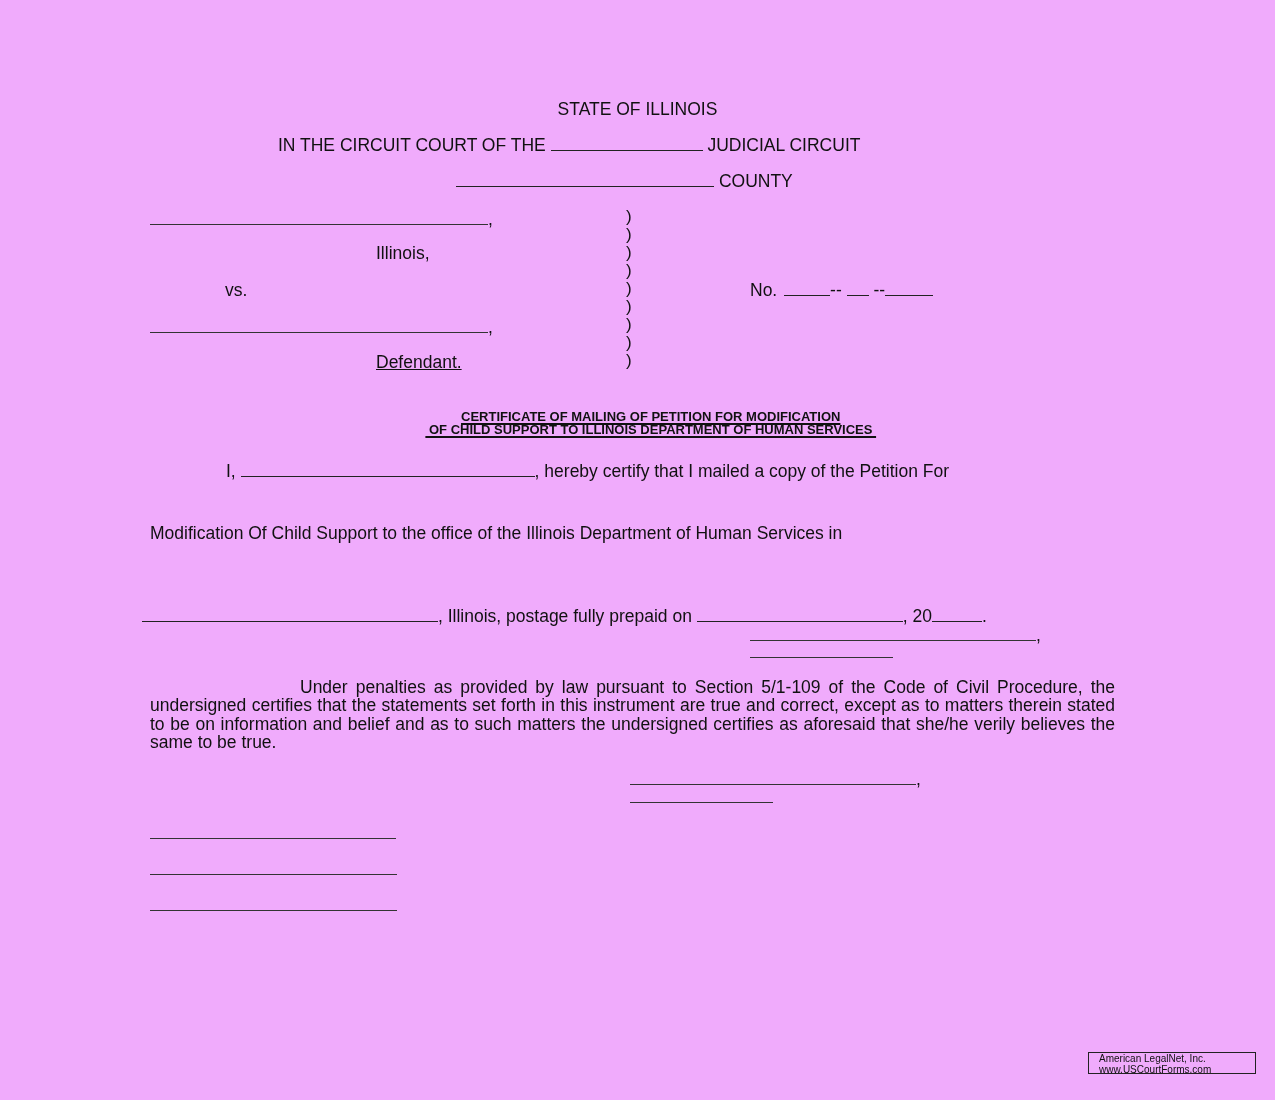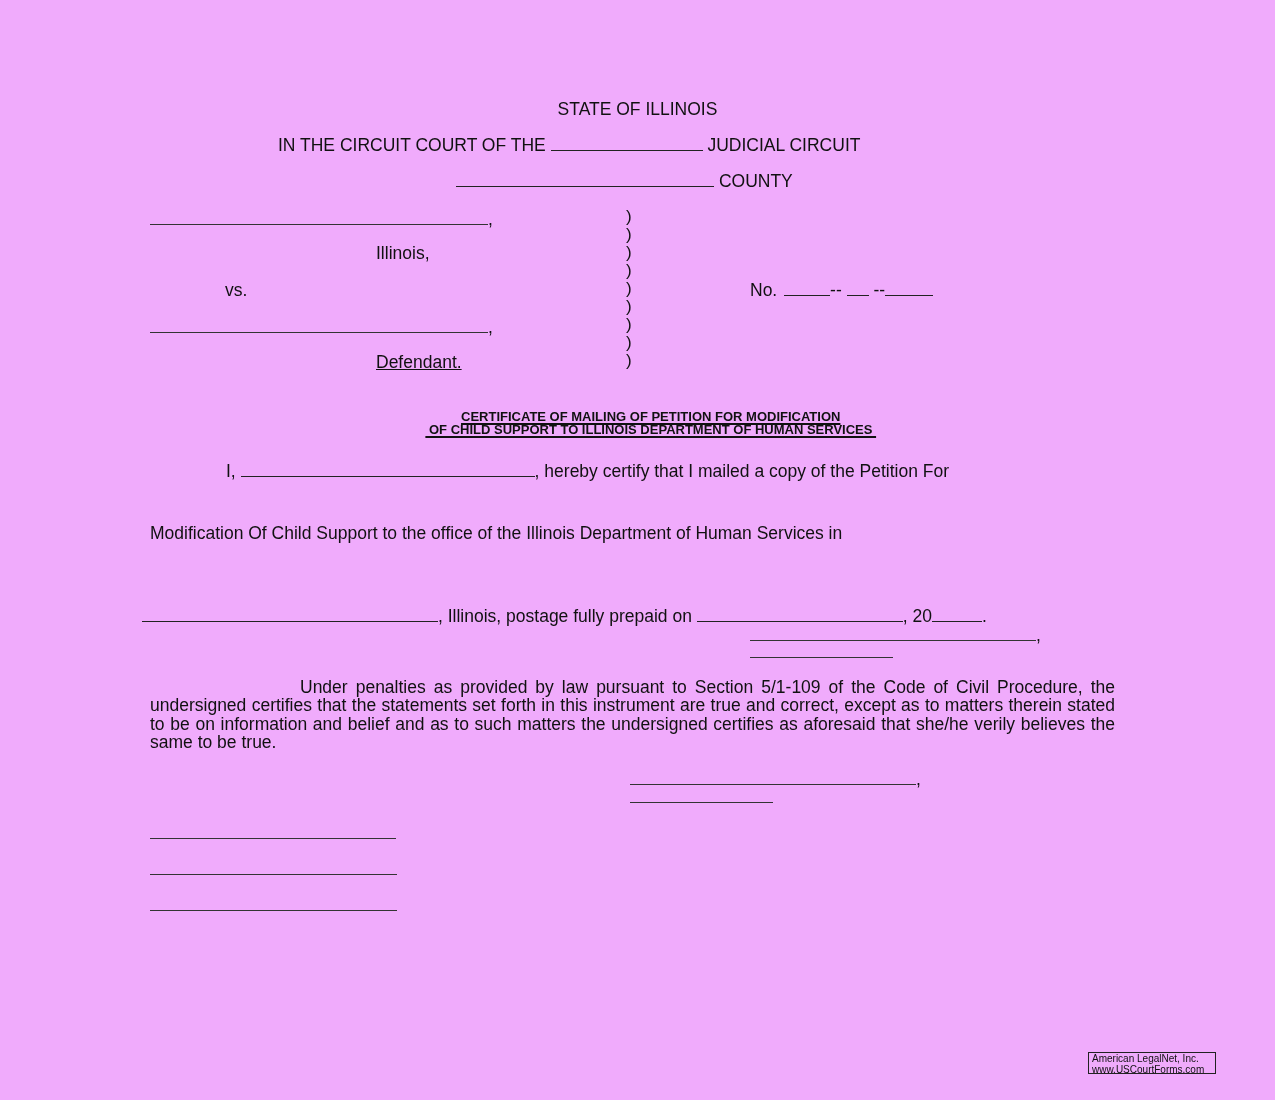--- a/index.html
+++ b/index.html
@@ -81,26 +81,26 @@
       text-align: justify;
     }
     .penalty .indent {
       display: inline-block;
       width: 150px;
     }
     .footer-badge {
       position: absolute;
       left: 1088px;
       top: 1052px;
-      width: 128px;
+      width: 168px;
       height: 22px;
       border: 1px solid #222;
       font-size: 10px;
       line-height: 10.5px;
-      padding: 1px 0 0 3px;
+      padding: 1px 0 0 10px;
       box-sizing: border-box;
       white-space: nowrap;
     }
   </style>
 </head>
 <body>
 
 <div class="page">
 
   <div class="center-line" style="top:99px;">STATE OF ILLINOIS</div>

